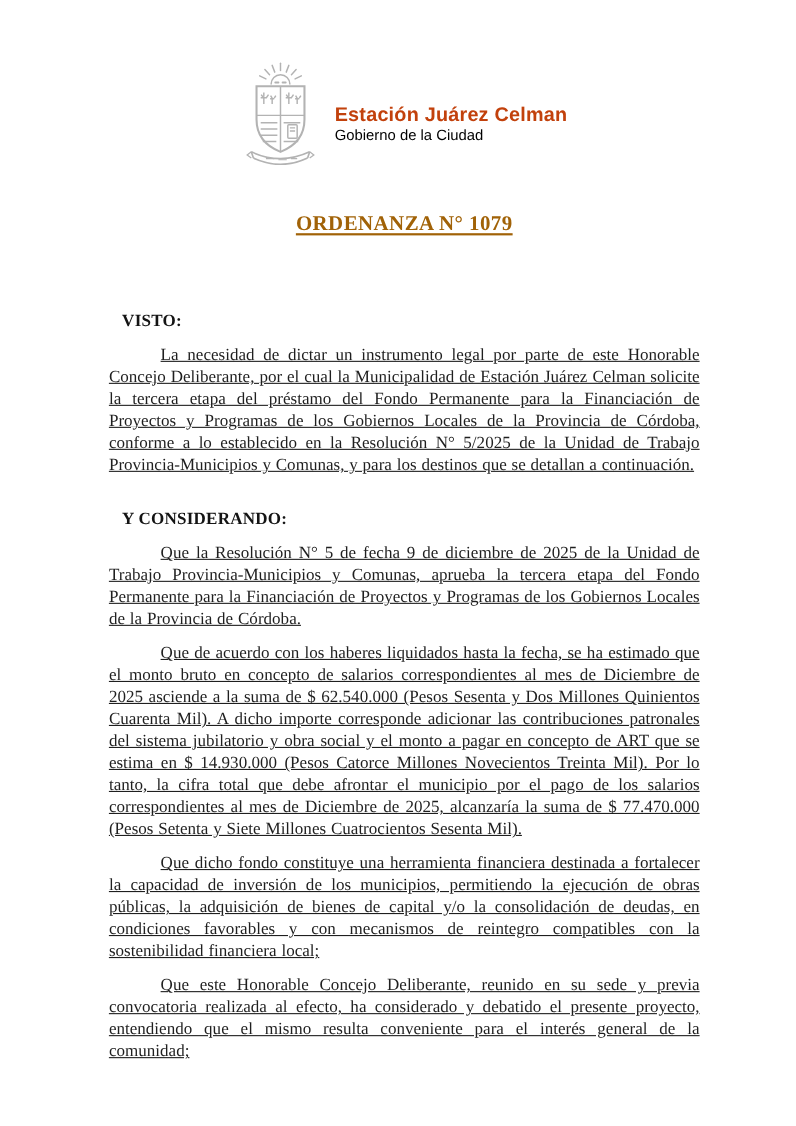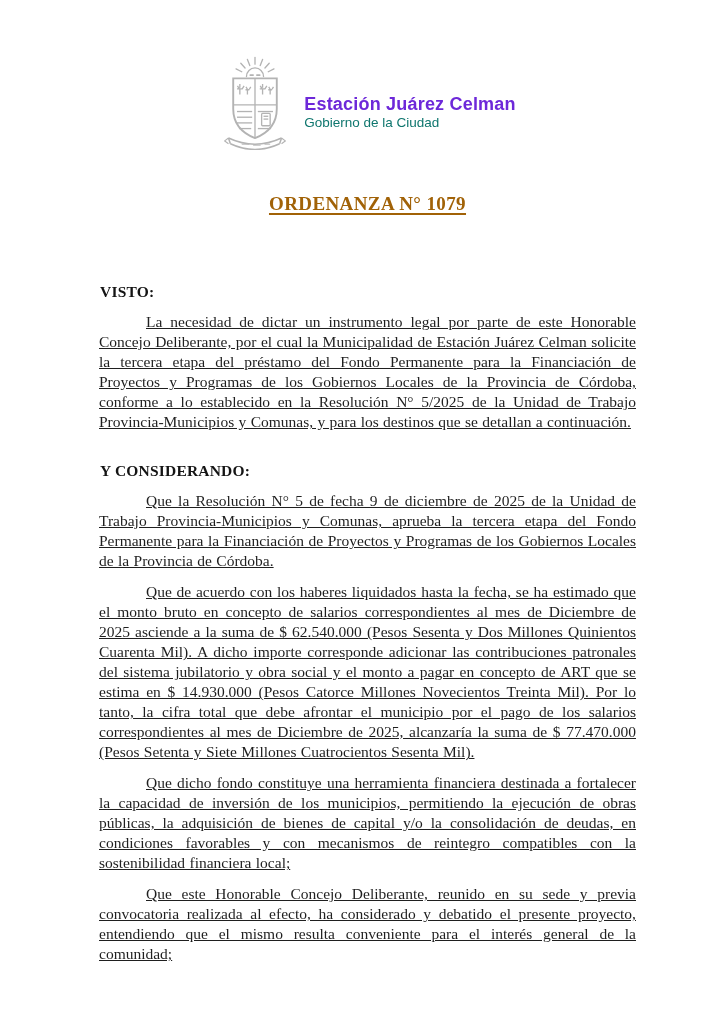--- a/index.html
+++ b/index.html
@@ -36,27 +36,27 @@
   .org-text {
     display: flex;
     flex-direction: column;
     line-height: 1.15;
     padding-top: 18px;
   }
   .org-name {
     font-family: "Liberation Sans", sans-serif;
     font-weight: bold;
     font-size: 18px;
-    color: #6d28d9;
+    color: #c2410c;
     letter-spacing: 0.2px;
   }
   .org-subtitle {
     font-family: "Liberation Sans", sans-serif;
     font-size: 13.5px;
-    color: #0f766e;
+    color: #000000;
   }
   
   .doc-title-wrap {
     text-align: center;
     margin-top: 30px;
   }
   .doc-title {
     display: inline-block;
     font-size: 19px;
     font-weight: bold;
@@ -65,21 +65,21 @@
     text-underline-offset: 3px;
     letter-spacing: 0.4px;
     color: #a16207;
   }
   
   .section-visto { margin-top: 56px; }
   .section-considerando { margin-top: 30px; }
   .section-heading {
     font-size: 15.5px;
     font-weight: bold;
-    margin: 1px;
+    margin: 12px;
     color: #141414;
     letter-spacing: 0.2px;
   }
   .para {
     font-size: 15.5px;
     line-height: 20px;
     text-align: justify;
     text-indent: 47px;
     margin: 11px 0 0 0;
     word-spacing: 0.5px;

